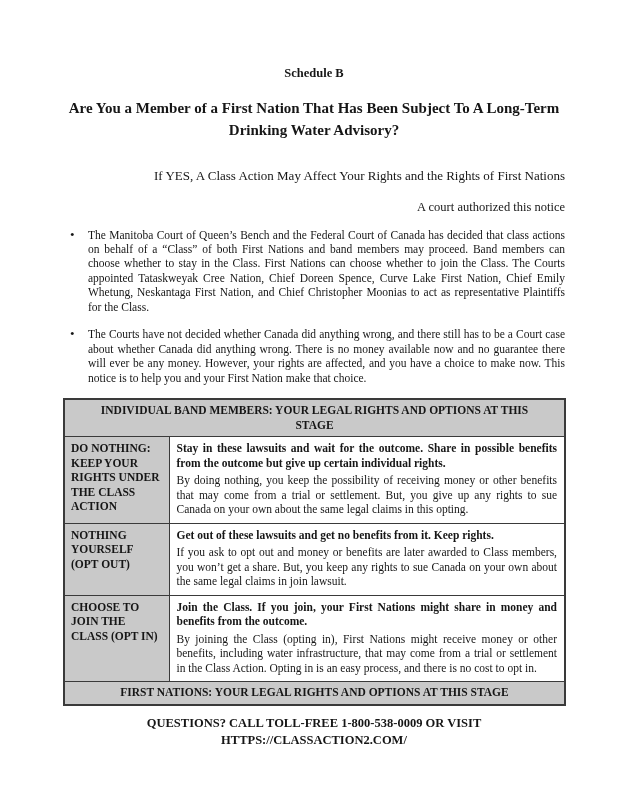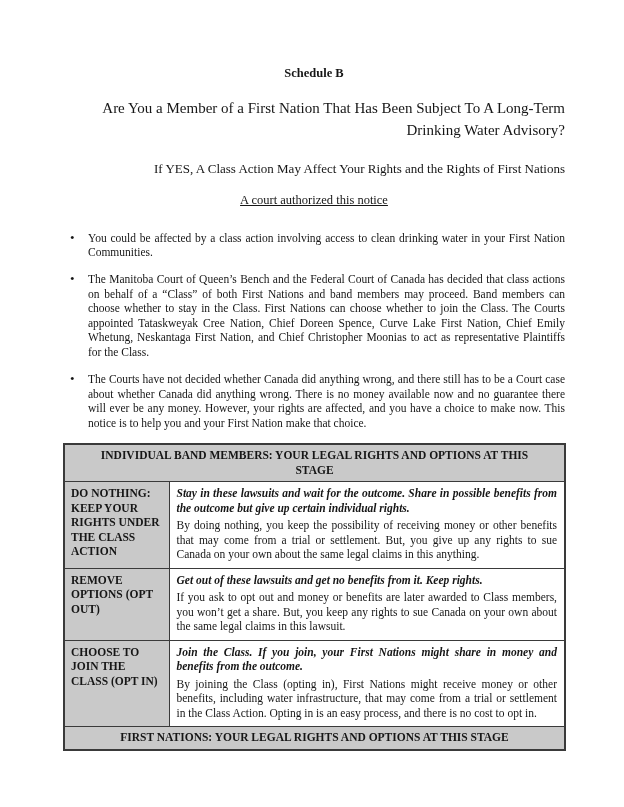--- a/index.html
+++ b/index.html
@@ -26,36 +26,35 @@
     padding: 66px 59px 0 63px;
     border-radius: 19px;
   }
   .schedule {
     text-align: center;
     font-weight: bold;
     font-size: 12.5px;
     margin-bottom: 17px;
   }
   .title {
-    text-align: right;
-    font-weight: normal;
+    text-align: center;
+    font-weight: bold;
     font-size: 15px;
     line-height: 1.45;
-    margin-bottom: 19px;
+    margin-bottom: 26px;
   }
   .subtitle {
     text-align: right;
     font-size: 13px;
     margin-bottom: 16px;
   }
   .authorized {
-    text-align: center;
+    text-align: right;
     font-size: 12.5px;
-    margin-bottom: 23px;
-    text-decoration: underline;
+    margin-bottom: 13px;
   }
   ul.bullets {
     list-style: none;
     margin-bottom: 5px;
   }
   ul.bullets li {
     position: relative;
     padding-left: 25px;
     font-size: 11.5px;
     line-height: 1.26;
@@ -94,21 +93,20 @@
     padding: 4px 8px 4px 6px;
   }
   td.desc {
     background: #ffffff;
     padding: 4px 7px 6px 7px;
   }
   td.desc p.sum {
     font-weight: bold;
     text-align: justify;
     margin-bottom: 3px;
-    font-style: italic;
   }
   td.desc p.det {
     text-align: justify;
   }
   .footer {
     text-align: center;
     font-weight: bold;
     font-size: 12.5px;
     line-height: 1.4;
   }
@@ -120,51 +118,54 @@
 
   <div class="schedule">Schedule B</div>
 
   <h1 class="title">Are You a Member of a First Nation That Has Been Subject To A Long-Term Drinking Water Advisory?</h1>
 
   <div class="subtitle">If YES, A Class Action May Affect Your Rights and the Rights of First Nations</div>
 
   <div class="authorized">A court authorized this notice</div>
 
   <ul class="bullets">
-    <li>You could be affected by a class action involving access to clean drinking water in your First Nation Communities.</li>
     <li>The Manitoba Court of Queen’s Bench and the Federal Court of Canada has decided that class actions on behalf of a “Class” of both First Nations and band members may proceed. Band members can choose whether to stay in the Class. First Nations can choose whether to join the Class. The Courts appointed Tataskweyak Cree Nation, Chief Doreen Spence, Curve Lake First Nation, Chief Emily Whetung, Neskantaga First Nation, and Chief Christopher Moonias to act as representative Plaintiffs for the Class.</li>
     <li>The Courts have not decided whether Canada did anything wrong, and there still has to be a Court case about whether Canada did anything wrong. There is no money available now and no guarantee there will ever be any money. However, your rights are affected, and you have a choice to make now. This notice is to help you and your First Nation make that choice.</li>
   </ul>
 
   <table class="options-table">
     <tbody>
       <tr>
         <td class="sect" colspan="2">INDIVIDUAL BAND MEMBERS: YOUR LEGAL RIGHTS AND OPTIONS AT THIS STAGE</td>
       </tr>
       <tr>
         <td class="opt">DO NOTHING: KEEP YOUR RIGHTS UNDER THE CLASS ACTION</td>
         <td class="desc">
           <p class="sum">Stay in these lawsuits and wait for the outcome. Share in possible benefits from the outcome but give up certain individual rights.</p>
-          <p class="det">By doing nothing, you keep the possibility of receiving money or other benefits that may come from a trial or settlement. But, you give up any rights to sue Canada on your own about the same legal claims in this anything.</p>
+          <p class="det">By doing nothing, you keep the possibility of receiving money or other benefits that may come from a trial or settlement. But, you give up any rights to sue Canada on your own about the same legal claims in this opting.</p>
         </td>
       </tr>
       <tr>
-        <td class="opt">REMOVE OPTIONS (OPT OUT)</td>
+        <td class="opt">NOTHING YOURSELF (OPT OUT)</td>
         <td class="desc">
           <p class="sum">Get out of these lawsuits and get no benefits from it. Keep rights.</p>
-          <p class="det">If you ask to opt out and money or benefits are later awarded to Class members, you won’t get a share. But, you keep any rights to sue Canada on your own about the same legal claims in this lawsuit.</p>
+          <p class="det">If you ask to opt out and money or benefits are later awarded to Class members, you won’t get a share. But, you keep any rights to sue Canada on your own about the same legal claims in join lawsuit.</p>
         </td>
       </tr>
       <tr>
         <td class="opt">CHOOSE TO JOIN THE CLASS (OPT IN)</td>
         <td class="desc">
           <p class="sum">Join the Class. If you join, your First Nations might share in money and benefits from the outcome.</p>
           <p class="det">By joining the Class (opting in), First Nations might receive money or other benefits, including water infrastructure, that may come from a trial or settlement in the Class Action. Opting in is an easy process, and there is no cost to opt in.</p>
         </td>
       </tr>
       <tr>
         <td class="sect" colspan="2">FIRST NATIONS: YOUR LEGAL RIGHTS AND OPTIONS AT THIS STAGE</td>
       </tr>
     </tbody>
   </table>
 
+  <div class="footer">
+    <div>QUESTIONS? CALL TOLL-FREE 1-800-538-0009 OR VISIT</div>
+    <div>HTTPS://CLASSACTION2.COM/</div>
+  </div>
 
 </div>
 
 </body></html>

